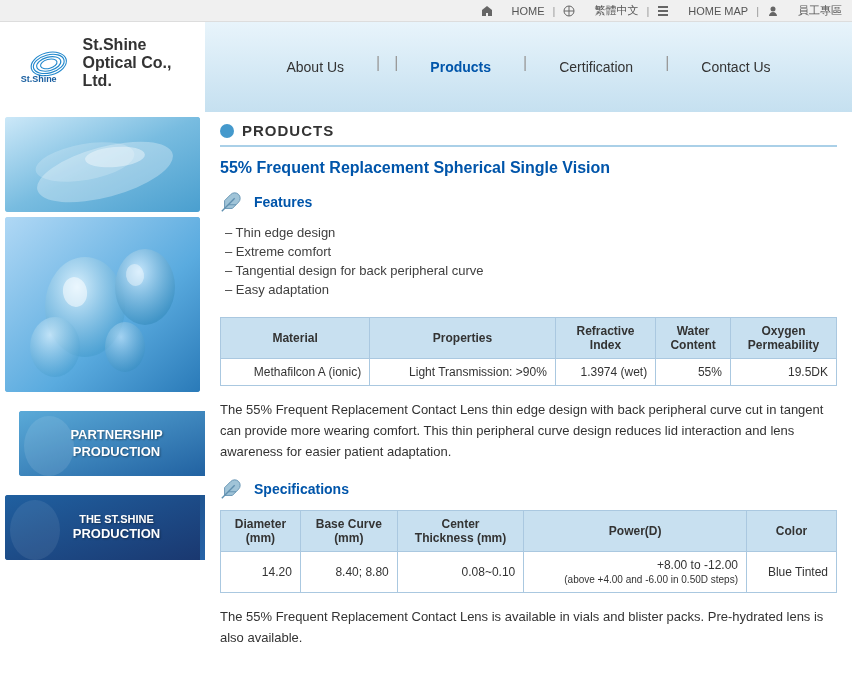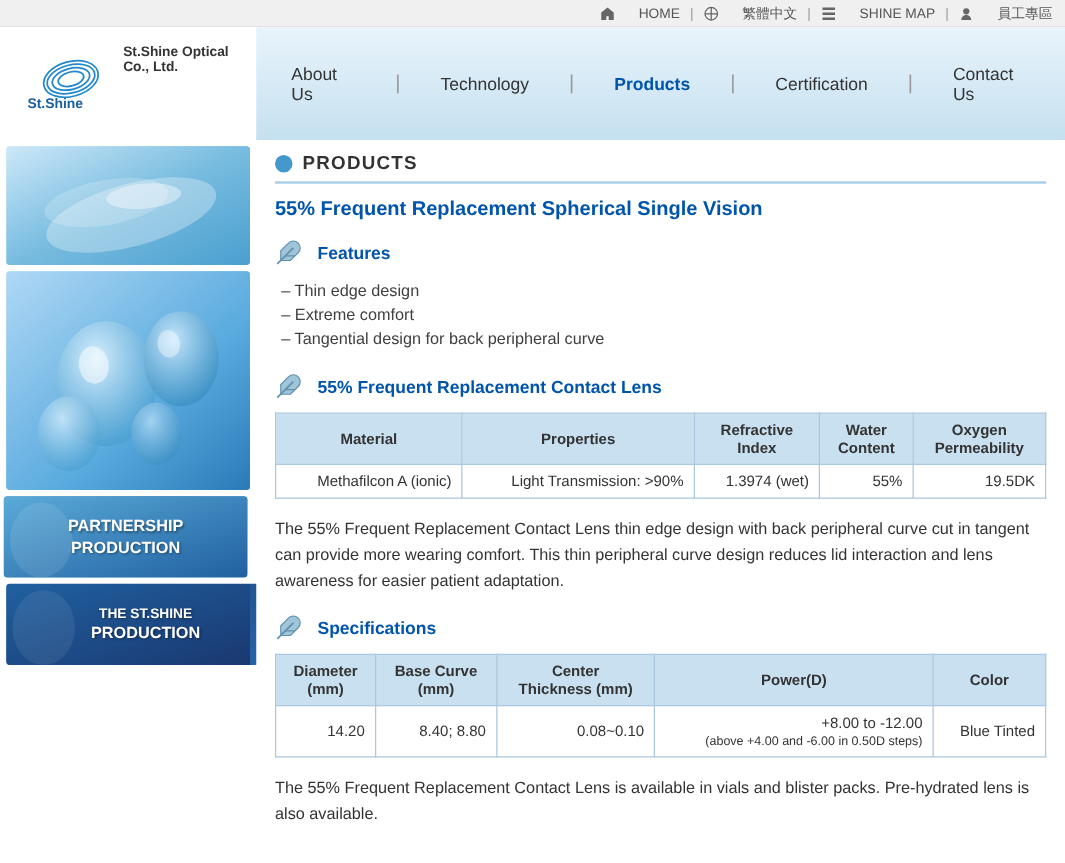--- a/index.html
+++ b/index.html
@@ -35,38 +35,38 @@
       align-items: flex-start;
       justify-content: center;
       background: #fff;
     }
     #logo-img {
       width: 120px;
       height: 70px;
       position: relative;
     }
     #logo-text {
-      font-size: 11px;
+      font-size: 16px;
       color: #333;
       margin-top: 4px;
       font-weight: bold;
     }
 
     
     #nav-area {
       flex: 1;
       background: linear-gradient(to bottom, #e8f4fb, #c5e0f0);
       display: flex;
       align-items: center;
       justify-content: center;
       padding: 0 10px;
     }
     #nav-area nav {
       display: flex;
-      align-items: center;
+      align-items: flex-start;
       gap: 14px;
     }
     #nav-area nav a {
       color: #333;
       text-decoration: none;
       font-size: 14px;
       padding: 5px 18px;
       display: inline-block;
     }
     #nav-area nav a.active { color: #0055aa; font-weight: bold; }
@@ -97,21 +97,21 @@
       height: 175px;
       margin: 5px;
       background: linear-gradient(135deg, #b0d8f5 0%, #60aad8 50%, #3a8fc0 100%);
       border-radius: 3px;
       position: relative;
       overflow: hidden;
     }
     #sidebar-banner1 {
       width: 195px;
       height: 65px;
-      margin: 3px;
+      margin: 19px;
       background: linear-gradient(135deg, #4a9ad0 0%, #2070a8 50%, #3a88c0 100%);
       border-radius: 3px;
       display: flex;
       align-items: center;
       justify-content: center;
       flex-direction: column;
       position: relative;
       overflow: hidden;
     }
     #sidebar-banner1 .banner-text {
@@ -278,21 +278,21 @@
       </svg>
     <span>繁體中文</span>
   </span>
   <span class="sep">|</span>
   <span>
     <svg width="12" height="12" viewBox="0 0 12 12" fill="#666">
         <rect x="1" y="1" width="10" height="2"></rect>
         <rect x="1" y="5" width="10" height="2"></rect>
         <rect x="1" y="9" width="10" height="2"></rect>
       </svg>
-    <span>SHINE MAP</span>
+    <span>HOME MAP</span>
   </span>
   <span class="sep">|</span>
   <span>
     <svg width="12" height="12" viewBox="0 0 12 12" fill="#666">
         <circle cx="6" cy="4" r="2.5"></circle>
         <path d="M2 11c0-2.2 1.8-4 4-4s4 1.8 4 4"></path>
       </svg>
     <span>員工專區</span>
   </span>
 </div>
@@ -309,21 +309,20 @@
 
       <text x="10" y="65" font-family="Arial" font-size="16" font-weight="bold" fill="#1a5fa0">St.Shine</text>
     </svg>
     <div id="logo-text">St.Shine Optical Co., Ltd.</div>
   </div>
 
   <div id="nav-area">
     <nav>
       <a href="#">About Us</a>
       <span class="nav-sep">|</span>
-      <a href="#">Technology</a>
       <span class="nav-sep">|</span>
       <a href="#" class="active">Products</a>
       <span class="nav-sep">|</span>
       <a href="#">Certification</a>
       <span class="nav-sep">|</span>
       <a href="#">Contact Us</a>
     </nav>
   </div>
 </div>
 
@@ -428,32 +427,25 @@
           <path d="M20.24 12.24a6 6 0 0 0-8.49-8.49L5 10.5V19h8.5l6.74-6.76z" fill="#a0c4d8" stroke="#6090b0" stroke-width="1"></path>
           <line x1="16" y1="8" x2="2" y2="22" stroke="#6090b0" stroke-width="1.5"></line>
           <line x1="17.5" y1="15" x2="9" y2="15" stroke="#6090b0" stroke-width="1"></line>
         </svg>
         <h3>Features</h3>
       </div>
       <ul>
         <li>– Thin edge design</li>
         <li>– Extreme comfort</li>
         <li>– Tangential design for back peripheral curve</li>
+        <li>– Easy adaptation</li>
       </ul>
     </div>
 
     <div id="lens-section">
-      <div class="section-header">
-        <svg class="feather-svg" viewBox="0 0 24 24">
-          <path d="M20.24 12.24a6 6 0 0 0-8.49-8.49L5 10.5V19h8.5l6.74-6.76z" fill="#a0c4d8" stroke="#6090b0" stroke-width="1"></path>
-          <line x1="16" y1="8" x2="2" y2="22" stroke="#6090b0" stroke-width="1.5"></line>
-          <line x1="17.5" y1="15" x2="9" y2="15" stroke="#6090b0" stroke-width="1"></line>
-        </svg>
-        <h3>55% Frequent Replacement Contact Lens</h3>
-      </div>
 
       <table class="product-table">
         <thead>
           <tr>
             <th>Material</th>
             <th>Properties</th>
             <th>Refractive<br>Index</th>
             <th>Water<br>Content</th>
             <th>Oxygen<br>Permeability</th>
           </tr>

